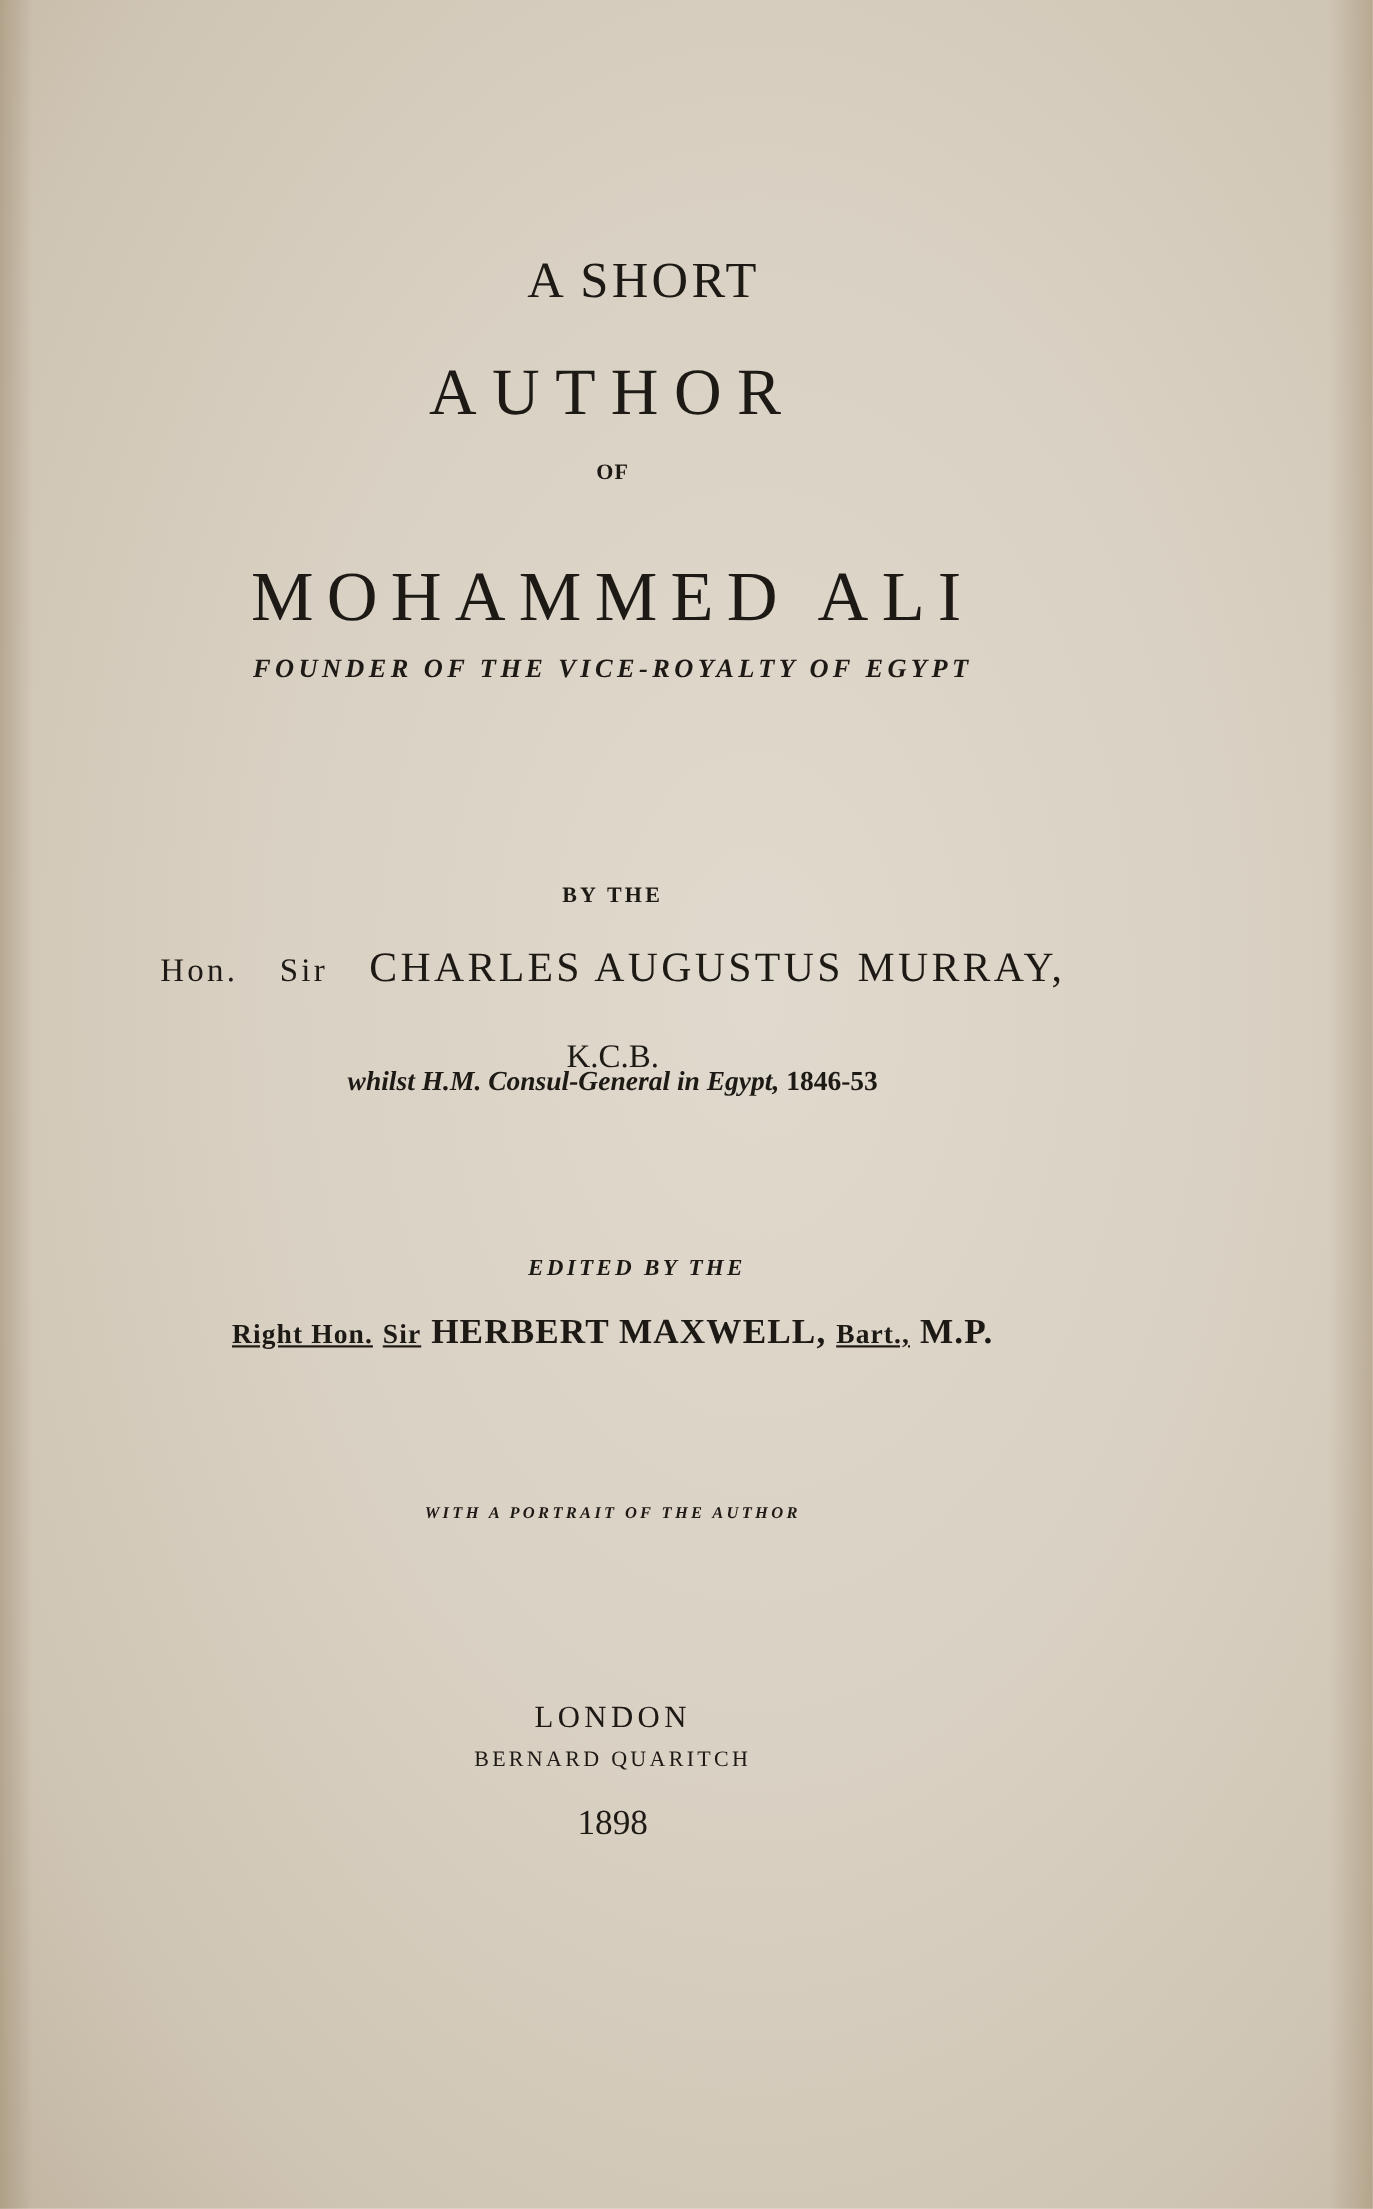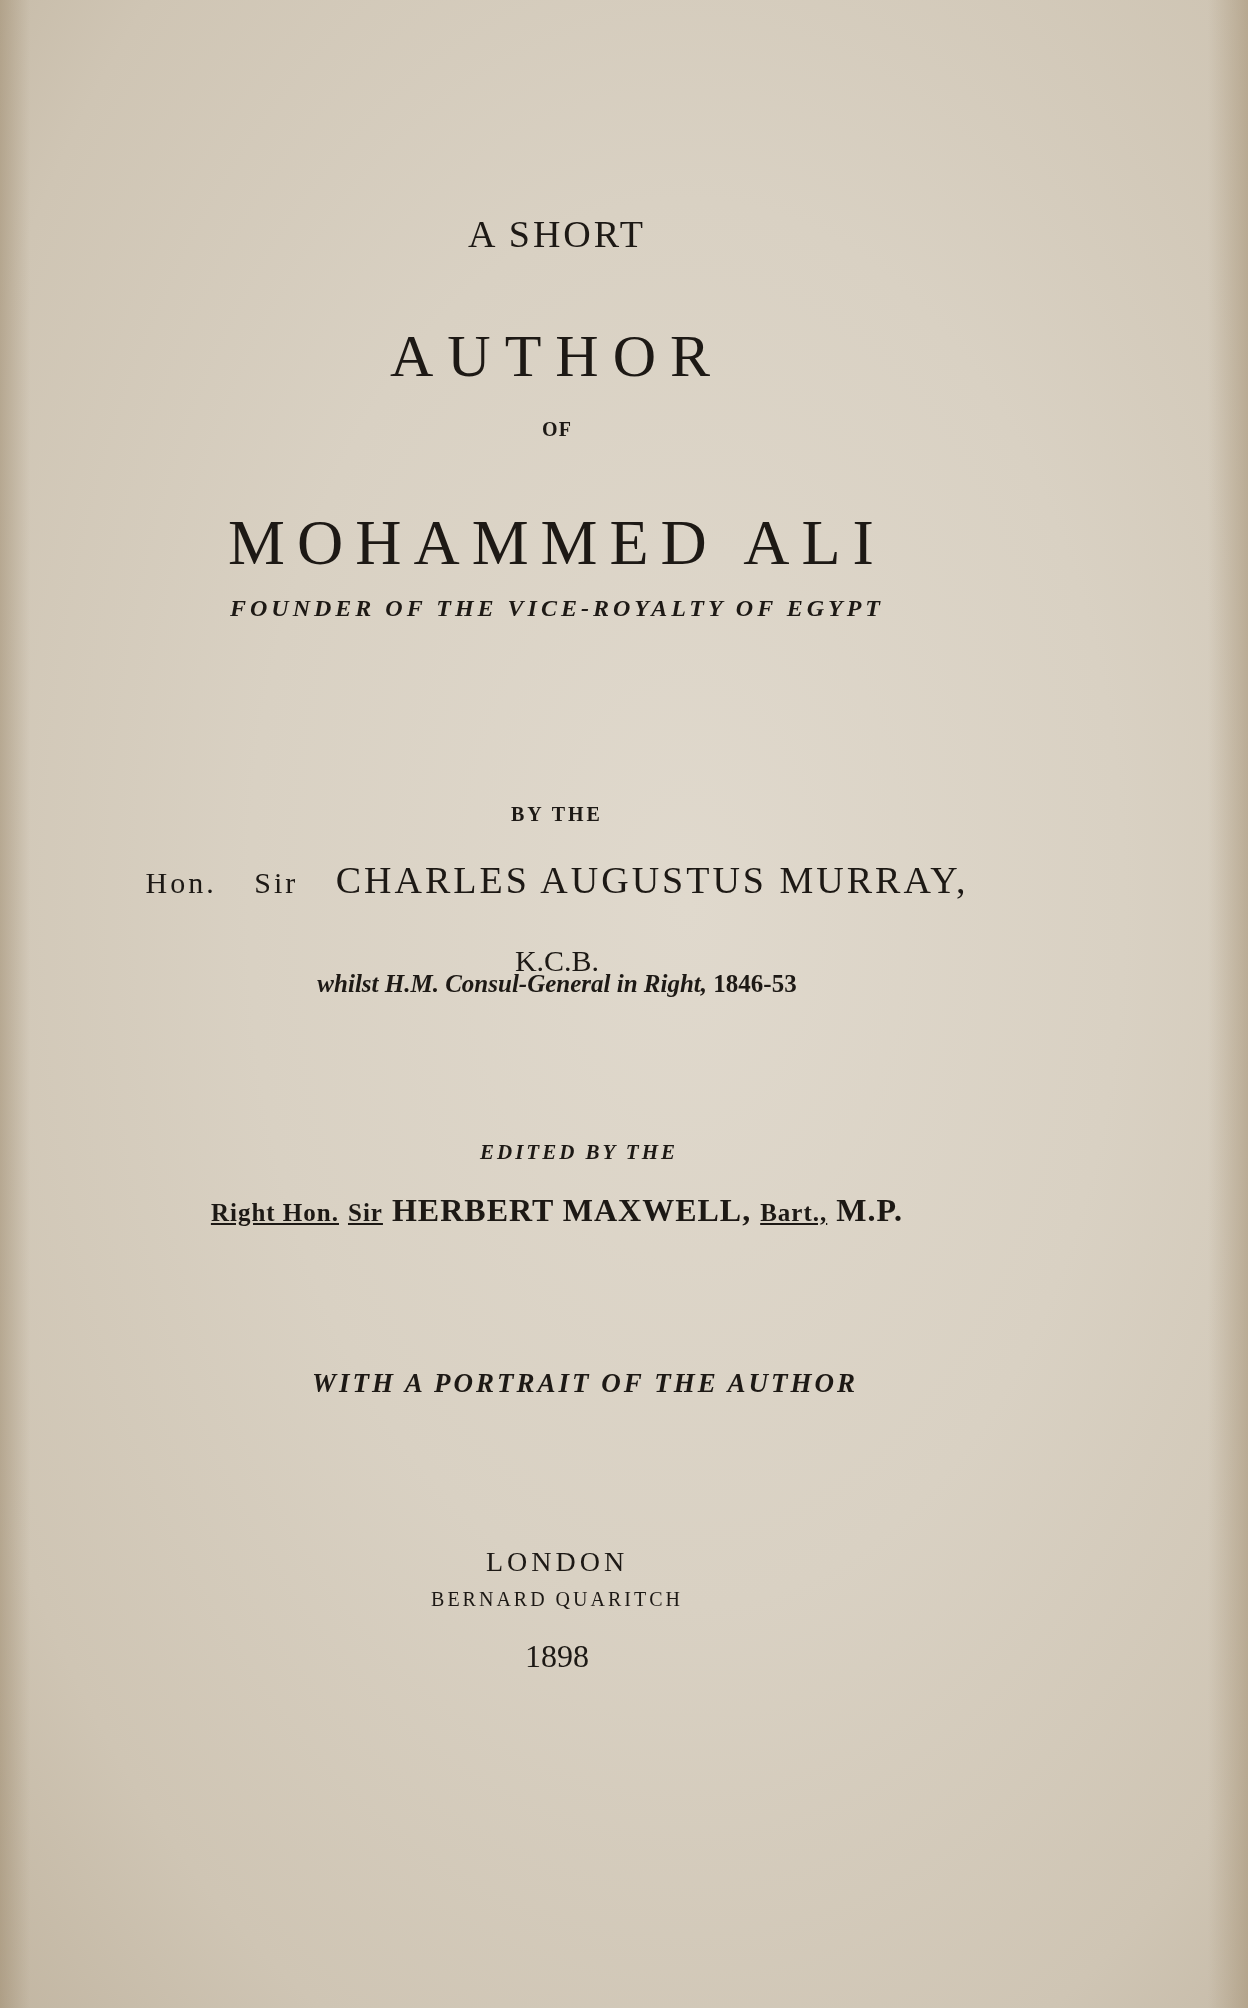--- a/index.html
+++ b/index.html
@@ -8,35 +8,35 @@
     background: radial-gradient(ellipse at 55% 45%, #e0d9cd 0%, #d9d1c3 45%, #cfc5b4 80%, #c2b6a2 100%);
     position:relative;
     font-family: "Liberation Serif", "DejaVu Serif", serif;
     color:#1d1915;
   }
   .edge-left { position:absolute; left:0; top:0; width:30px; height:2008px;
     background: linear-gradient(90deg, rgba(150,130,100,0.45), rgba(150,130,100,0)); }
   .edge-right { position:absolute; right:0; top:0; width:40px; height:2008px;
     background: linear-gradient(270deg, rgba(160,140,110,0.5), rgba(160,140,110,0)); }
   .line { position:absolute; left:0; width:1114px; text-align:center; white-space:nowrap; }
-  .a-short { top:212px; font-size:38px; letter-spacing:3px; }
+  .a-short { top:228px; font-size:46px; letter-spacing:3px;padding-left:28px; }
   .memoir { top:322px; font-size:60px; letter-spacing:14px; }
   .of { top:418px; font-size:20px; font-weight:bold; letter-spacing:1px; }
   .mohammed { top:506px; font-size:64px; letter-spacing:12px; }
   .founder { top:595px; font-size:24px; font-style:italic; font-weight:bold; letter-spacing:4px; }
   .by-the { top:803px; font-size:20px; font-weight:bold; letter-spacing:3px; }
   .author { top:858px; font-size:38px; letter-spacing:3px; }
   .author .sc { font-size:30px; }
   .kcb { top:944px; font-size:30px; }
   .whilst { top:970px; font-size:25px; font-style:italic; font-weight:bold; }
   .whilst .num { font-style:normal; }
   .edited { top:1140px; font-size:21px; font-style:italic; font-weight:bold; letter-spacing:3px;padding-left:22px; }
   .editor { top:1192px; font-size:32px; font-weight:bold; letter-spacing:1px; }
   .editor .sc { font-size:25px;text-decoration:underline; }
-  .portrait { top:1368px; font-size:27px; font-style:italic; font-weight:bold; letter-spacing:3px;padding-left:28px; }
+  .portrait { top:1368px; font-size:15px; font-style:italic; font-weight:bold; letter-spacing:3px; }
   .london { top:1546px; font-size:28px; letter-spacing:4px; }
   .publisher { top:1588px; font-size:20px; letter-spacing:3px; }
   .year { top:1638px; font-size:32px; }
 </style>
 </head>
 <body>
 
 <div class="edge-left"></div>
 <div class="edge-right"></div>
 
@@ -47,21 +47,21 @@
 <div class="line founder">FOUNDER OF THE VICE-ROYALTY OF EGYPT</div>
 
 <div class="line by-the">BY THE</div>
 <div class="line author">
   <span class="sc">Hon.</span>&nbsp;&nbsp;
   <span class="sc">Sir</span>&nbsp;&nbsp;
   <span>CHARLES AUGUSTUS MURRAY,</span>
 </div>
 <div class="line kcb">K.C.B.</div>
 <div class="line whilst">
-  <span>whilst H.M. Consul-General in Right,</span>
+  <span>whilst H.M. Consul-General in Egypt,</span>
   <span class="num">1846-53</span>
 </div>
 
 <div class="line edited">EDITED BY THE</div>
 <div class="line editor">
   <span class="sc">Right Hon.</span>
   <span class="sc">Sir</span>
   <span>HERBERT MAXWELL,</span>
   <span class="sc">Bart.,</span>
   <span>M.P.</span>

